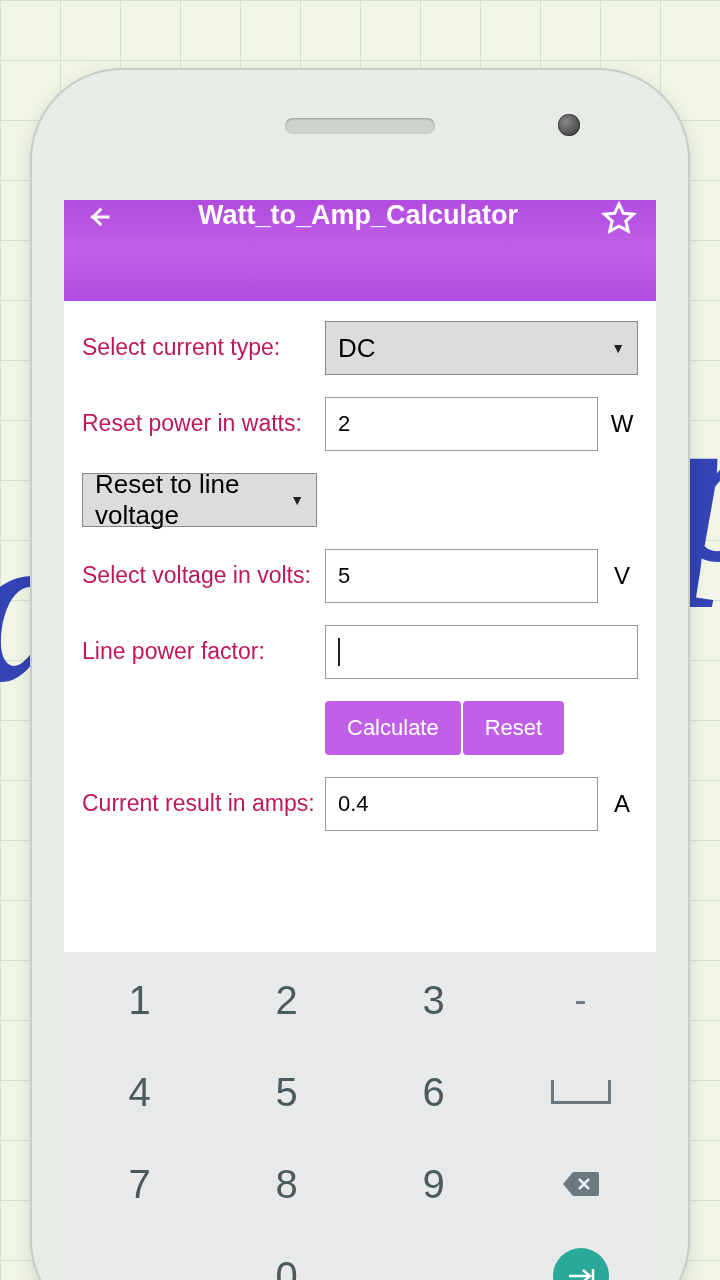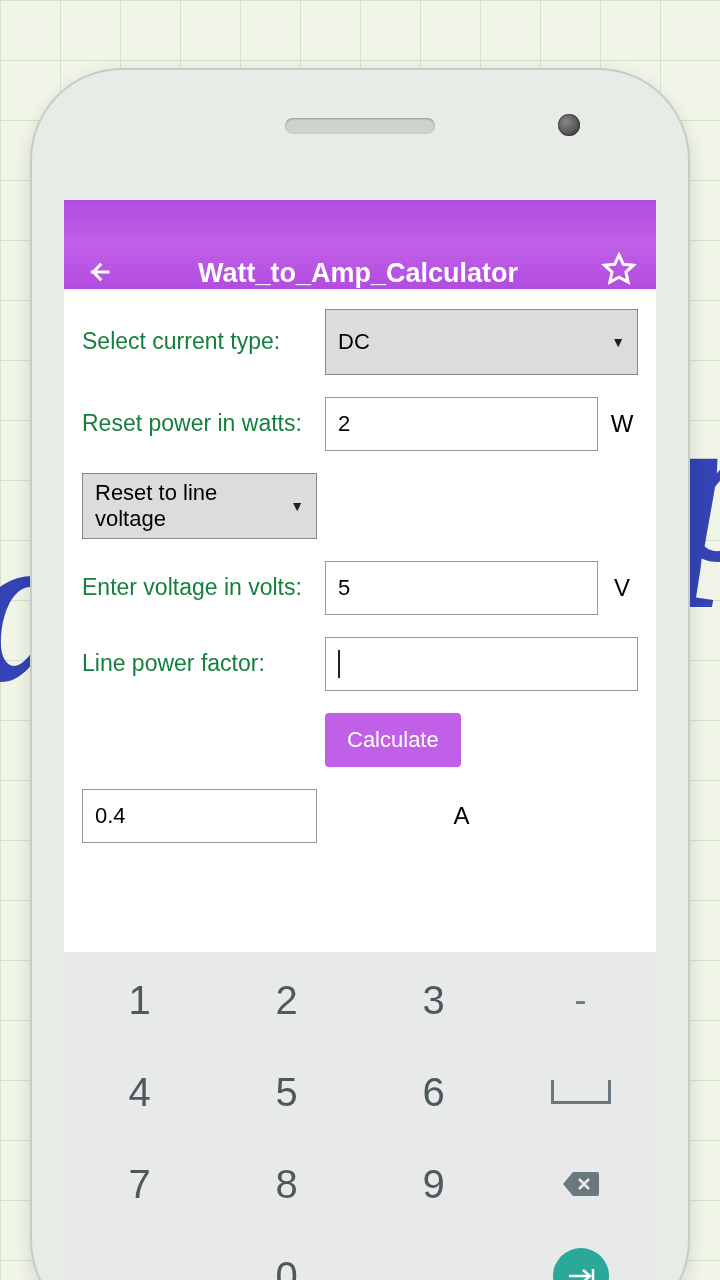--- a/index.html
+++ b/index.html
@@ -53,51 +53,51 @@
   box-shadow: inset 0 0 2px #000;
 }
 .screen {
   position: absolute;
   top: 130px; left: 32px; right: 32px; bottom: 0;
   background: #fff;
   display: flex;
   flex-direction: column;
 }
 .appbar {
-  height: 89px;
+  height: 101px;
   background: linear-gradient(180deg, #b24ce0 0%, #c060e8 50%, #b24ce0 100%);
   display: flex;
-  align-items: flex-end;
+  align-items: flex-start;
   padding: 0 18px;
   color: #fff;
 }
 .back { width: 34px; height: 34px; display: flex; align-items: center; justify-content: center; cursor: pointer; }
 .back svg { width: 28px; height: 28px; stroke: #fff; stroke-width: 2.5; fill: none; }
 .title { flex: 1; text-align: center; font-size: 27px; font-weight: bold; }
 .star { width: 38px; height: 38px; display:flex; align-items:center; justify-content:center; cursor:pointer; }
 .star svg { width: 36px; height: 36px; stroke: #fff; stroke-width: 2; fill: none; }
 .form {
   padding: 20px 18px 10px;
   background: #fff;
 }
 .row {
   display: grid;
   grid-template-columns: 235px 1fr 32px;
   align-items: center;
   margin-bottom: 22px;
   gap: 8px;
 }
 .row.noside { grid-template-columns: 235px 1fr; }
-.row label { font-size: 23px; color: #15803d; line-height: 1.2; }
+.row label { font-size: 23px; color: #be185d; line-height: 1.2; }
 .select {
-  height: 66px;
+  height: 54px;
   background: #dcdcdc;
   border: 1px solid #888;
   padding: 0 36px 0 12px;
-  font-size: 22px;
+  font-size: 26px;
   position: relative;
   display: flex; align-items: center;
 }
 .select::after {
   content: "▼"; position: absolute; right: 12px; top: 50%;
   transform: translateY(-50%); font-size: 14px; color: #222;
 }
 .textin {
   height: 54px;
   border: 1px solid #999;
@@ -184,38 +184,40 @@
         <div class="unit">W</div>
       </div>
 
       <div class="row noside">
         <div class="select">
             <span>Reset to line voltage</span>
           </div>
       </div>
 
       <div class="row">
-        <label>Enter voltage in volts:</label>
+        <label>Select voltage in volts:</label>
         <div class="textin">5</div>
         <div class="unit">V</div>
       </div>
 
       <div class="row noside">
         <label>Line power factor:</label>
         <div class="textin cursor"></div>
       </div>
 
       <div class="row noside">
         <div></div>
         <div class="btnrow">
           <button class="pbtn">Calculate</button>
+          <button class="pbtn">Reset</button>
         </div>
       </div>
 
       <div class="row">
+        <label>Current result in amps:</label>
         <div class="textin">0.4</div>
         <div class="unit">A</div>
       </div>
 
     </div>
 
     <div class="keypad">
       <div class="key">1</div>
       <div class="key">2</div>
       <div class="key">3</div>

